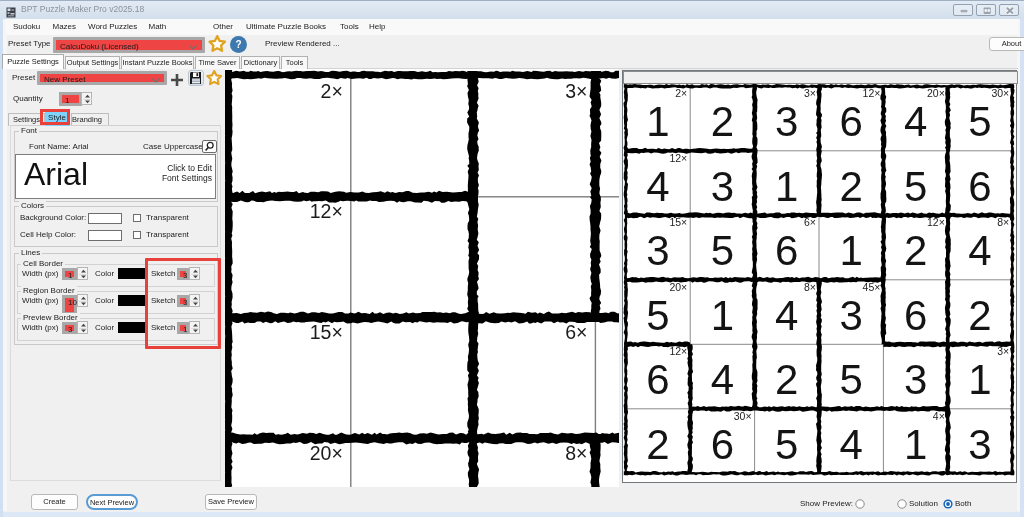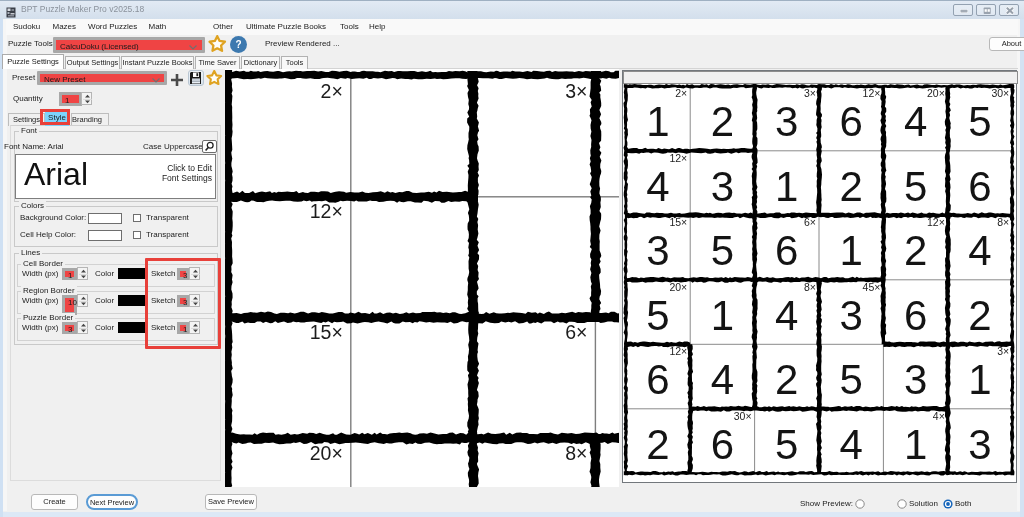--- a/index.html
+++ b/index.html
@@ -54,21 +54,21 @@
 <div class="abs t8" style="left:13px;top:19px;height:16px;line-height:16px;">Sudoku</div>
 <div class="abs t8" style="left:52.5px;top:19px;height:16px;line-height:16px;">Mazes</div>
 <div class="abs t8" style="left:88px;top:19px;height:16px;line-height:16px;">Word Puzzles</div>
 <div class="abs t8" style="left:148.5px;top:19px;height:16px;line-height:16px;">Math</div>
 <div class="abs t8" style="left:180px;top:34px;height:16px;line-height:16px;">Logic</div>
 <div class="abs t8" style="left:213px;top:19px;height:16px;line-height:16px;">Other</div>
 <div class="abs t8" style="left:246px;top:19px;height:16px;line-height:16px;">Ultimate Puzzle Books</div>
 <div class="abs t8" style="left:340px;top:19px;height:16px;line-height:16px;">Tools</div>
 <div class="abs t8" style="left:369px;top:19px;height:16px;line-height:16px;">Help</div>
 
-<div class="abs t8" style="left:8px;top:35px;width:60px;height:18px;line-height:18px;">Puzzle Tools</div>
+<div class="abs t8" style="left:8px;top:35px;width:60px;height:18px;line-height:18px;">Preset Type</div>
 <div class="abs box" style="left:53px;top:37px;width:152px;height:16px;line-height:14px;font-size:8px;color:#1b1b1b;padding-left:4px;border-color:#a8a8a8;border-radius:1px;">CalcuDoku (Licensed)
 <svg width="8" height="5" style="position:absolute;right:5px;top:5px;">
       <path d="M0.5,0.5 L4,4 L7.5,0.5" stroke="#707070" stroke-width="1.2" fill="none"></path>
     </svg></div>
 <div class="abs" style="left:208px;top:35px;"><svg width="18.5" height="18.5">
       <polygon points="9.25,1.15 11.63,5.97 16.95,6.75 13.10,10.50 14.01,15.80 9.25,13.30 4.49,15.80 5.40,10.50 1.55,6.75 6.87,5.97" fill="#fffef8" stroke="#dfa321" stroke-width="2.3" stroke-linejoin="round"></polygon>
     </svg></div>
 <div class="abs" style="left:230px;top:36px;width:17px;height:17px;border-radius:50%;background:#3d79af;color:#fff;font-size:10px;font-weight:bold;text-align:center;line-height:17px;">?</div>
 <div class="abs t8" style="left:265px;top:35px;height:18px;line-height:18px;">Preview Rendered ...</div>
 <div class="btn" style="left:967px;top:37px;width:45px;height:14px;line-height:12px;">About</div>
@@ -116,21 +116,21 @@
 <div class="abs" style="left:8px;top:113px;width:37px;height:12.5px;background:#f0f0f0;border:1px solid #bdbdbd;border-bottom:none;font-size:7.5px;color:#1b1b1b;text-align:center;line-height:12px;white-space:nowrap;overflow:hidden;">Settings</div>
 <div class="abs" style="left:45px;top:111px;width:24px;height:15px;background:#7dd3fc;font-size:8px;color:#1b1b1b;text-align:center;line-height:13px;z-index:2;">Style</div>
 <div class="abs" style="left:71px;top:113px;width:38px;height:12.5px;background:#f0f0f0;border:1px solid #bdbdbd;border-bottom:none;font-size:7.5px;color:#1b1b1b;line-height:12px;white-space:nowrap;overflow:hidden;">Branding</div>
 
 <div class="abs" style="left:40px;top:109px;width:30px;height:16px;border:3px solid #e8403a;z-index:5;"></div>
 
 <div class="abs" style="left:10px;top:125px;width:211px;height:356px;border:1px solid #dcdcdc;border-top-color:#d0d0d0;"></div>
 
 <div class="gb" style="left:14px;top:131px;width:204px;height:71px;"></div>
 <div class="gbl" style="left:19px;top:126px;">Font</div>
-<div class="abs t8" style="left:4px;top:141px;height:12px;line-height:12px;">Font Name: Arial</div>
+<div class="abs t8" style="left:29px;top:141px;height:12px;line-height:12px;">Font Name: Arial</div>
 <div class="abs t8" style="left:143px;top:141px;height:12px;line-height:12px;">Case Uppercase</div>
 <div class="abs" style="left:202px;top:140px;width:15px;height:13px;background:#fff;border:1px solid #6e6e6e;border-radius:2px;">
 <svg width="11" height="11" style="position:absolute;left:1px;top:0px;">
       <circle cx="6.2" cy="4.2" r="2.9" fill="none" stroke="#222" stroke-width="1.3"></circle>
       <line x1="4.2" y1="6.4" x2="1.6" y2="9.4" stroke="#222" stroke-width="1.6"></line>
     </svg>
   </div>
 <div class="abs" style="left:15px;top:154px;width:201px;height:45px;background:#fff;border:1px solid #7e7e7e;"></div>
 <div class="abs" style="left:24px;top:159px;font-size:32px;color:#111;line-height:31px;">Arial</div>
 <div class="abs" style="left:110px;top:163px;width:102px;font-size:8.5px;color:#1b1b1b;text-align:right;line-height:10px;">Click to Edit<br>Font Settings</div>
@@ -186,21 +186,21 @@
 <div class="abs t8" style="left:151px;top:295px;height:12px;line-height:12px;">Sketch</div>
 <div class="abs box" style="left:177px;top:295px;width:12px;height:12px;line-height:10px;font-size:8px;color:#1b1b1b;padding-left:3px;border-color:#a8a8a8;">3</div>
 <div class="abs" style="left:189px;top:294px;width:11px;height:13px;background:#f4f4f4;border:1px solid #b5b5b5;">
     <svg width="9" height="11" style="position:absolute;left:1px;top:0.5px;">
       <path d="M4.5,0.8 L7,3.6 L2,3.6 Z" fill="#454545"></path>
       <path d="M2,6.4 L7,6.4 L4.5,9.2 Z" fill="#454545"></path>
       <rect x="0" y="4.9" width="9" height="0.9" fill="#d8d8d8"></rect>
     </svg>
   </div>
 <div class="gb" style="left:17px;top:317.5px;width:198px;height:23px;border-color:#d2d2d2;"></div>
-<div class="gbl" style="left:21px;top:313px;">Puzzle Border</div>
+<div class="gbl" style="left:21px;top:313px;">Preview Border</div>
 <div class="abs t8" style="left:22px;top:322px;height:12px;line-height:12px;">Width (px)</div>
 <div class="abs box" style="left:62px;top:322px;width:15px;height:12px;line-height:10px;font-size:8px;color:#1b1b1b;padding-left:3px;border-color:#a8a8a8;">3</div>
 <div class="abs" style="left:77px;top:321px;width:11px;height:13px;background:#f4f4f4;border:1px solid #b5b5b5;">
     <svg width="9" height="11" style="position:absolute;left:1px;top:0.5px;">
       <path d="M4.5,0.8 L7,3.6 L2,3.6 Z" fill="#454545"></path>
       <path d="M2,6.4 L7,6.4 L4.5,9.2 Z" fill="#454545"></path>
       <rect x="0" y="4.9" width="9" height="0.9" fill="#d8d8d8"></rect>
     </svg>
   </div>
 <div class="abs t8" style="left:95px;top:322px;height:12px;line-height:12px;">Color</div>

